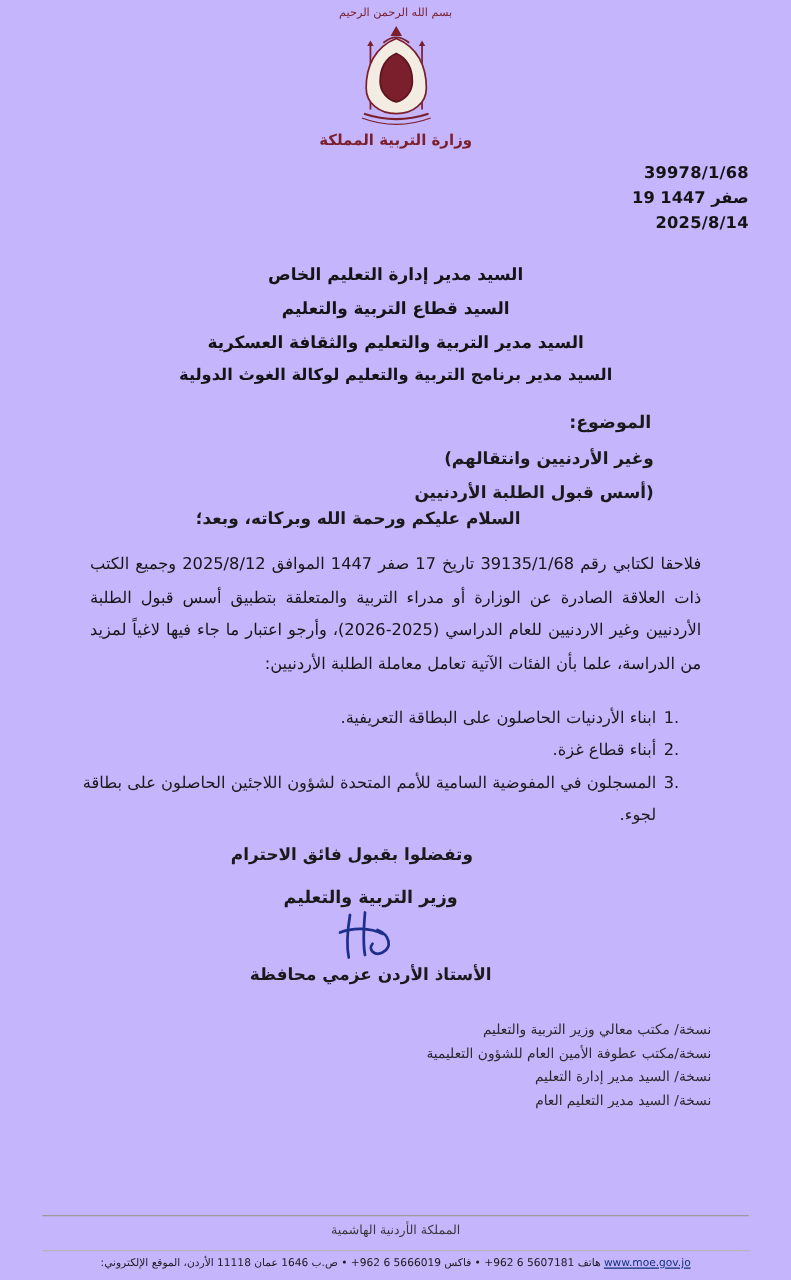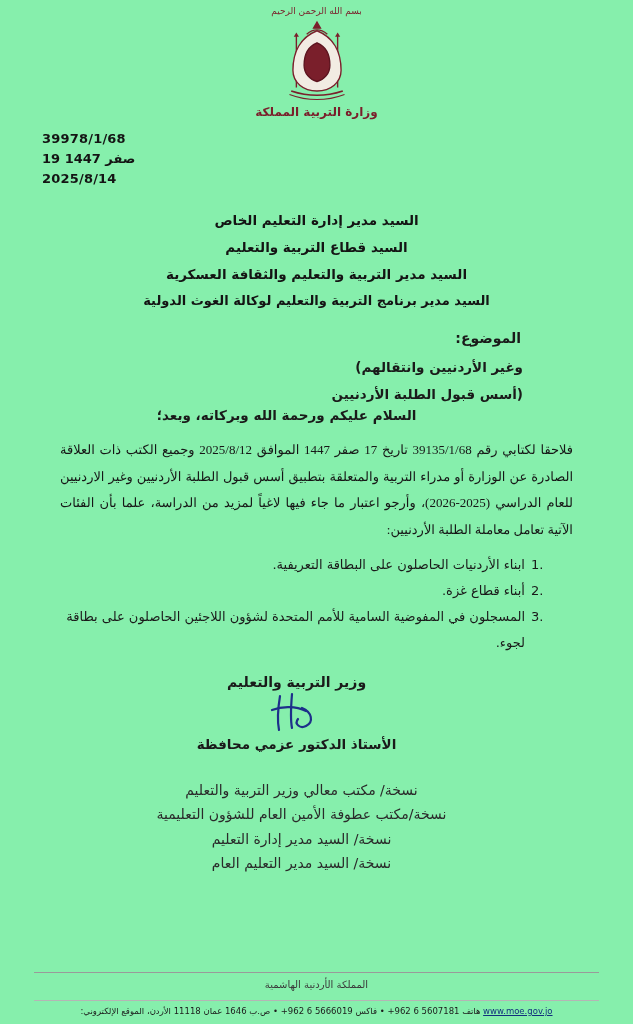--- a/index.html
+++ b/index.html
@@ -12,21 +12,21 @@
     height: 1024px;
     position: relative;
     font-family: "DejaVu Sans", "Liberation Sans", sans-serif;
     color: #1a1a1a;
     overflow: hidden;
   }
   .page {
     position: relative;
     width: 633px;
     height: 1024px;
-    background: #86efac;
+    background: #c4b5fd;
     box-sizing: border-box;
     padding: 0 34px;
   }
 
   
   .letterhead {
     text-align: center;
     padding-top: 6px;
   }
   .basmala {
@@ -55,21 +55,21 @@
   .refblock {
     text-align: left;
     direction: ltr;
     margin-top: 10px;
     padding-left: 8px;
     font-size: 13px;
     font-weight: bold;
     line-height: 1.55;
     color: #141414;
   }
-  .refblock div { letter-spacing: 0.2px; }
+  .refblock div { letter-spacing: 0.2px; text-align: right; }
 
   
   .recipients {
     margin-top: 18px;
     text-align: center;
     font-size: 13.5px;
     line-height: 2.0;
     font-weight: bold;
     color: #141414;
   }
@@ -105,21 +105,21 @@
 
   
   .body-text {
     margin-top: 14px;
     font-size: 13px;
     line-height: 2.05;
     text-align: justify;
     color: #161616;
     padding: 0 22px;
   }
-  .body-text p { margin: 4px; font-family: Liberation Serif, serif; }
+  .body-text p { margin: 16px; }
 
   
   .list {
     margin-top: 8px;
     padding: 0 52px 0 22px;
     font-size: 13px;
     line-height: 2.0;
   }
   .list-item {
     display: flex;
@@ -161,22 +161,21 @@
   }
   .sig-name {
     font-size: 13.5px;
     font-weight: bold;
     margin-top: 2px;
   }
 
   
   .cc {
     margin-top: 26px;
-    text-align: center;
-    font-size: 14px;
+    font-size: 11px;
     line-height: 1.75;
     color: #2a2a2a;
     padding-right: 30px;
   }
 
   
   .footer {
     position: absolute;
     left: 0;
     right: 0;
@@ -274,34 +273,35 @@
     <div class="list-item">
       <span class="list-num">2.</span>
       <span>أبناء قطاع غزة.</span>
     </div>
     <div class="list-item">
       <span class="list-num">3.</span>
       <span>المسجلون في المفوضية السامية للأمم المتحدة لشؤون اللاجئين الحاصلون على بطاقة لجوء.</span>
     </div>
   </div>
 
+  <div class="closing">وتفضلوا بقبول فائق الاحترام</div>
 
   <div class="signature">
     <div class="sig-title">وزير التربية والتعليم</div>
     <div class="sig-scribble">
       <svg viewBox="0 0 150 44" width="150" height="44" aria-hidden="true">
         <g fill="none" stroke="#1d2f8a" stroke-width="2.2" stroke-linecap="round">
           <path d="M58 6 C56 18 55 30 57 40"></path>
           <path d="M70 4 C69 16 68 28 70 38"></path>
           <path d="M50 20 C60 16 74 16 84 21"></path>
           <path d="M80 18 C90 22 92 32 84 36 C78 39 72 34 76 29"></path>
         </g>
       </svg>
     </div>
-    <div class="sig-name">الأستاذ الدكتور عزمي محافظة</div>
+    <div class="sig-name">الأستاذ الأردن عزمي محافظة</div>
   </div>
 
   <div class="cc">
     <div>نسخة/ مكتب معالي وزير التربية والتعليم</div>
     <div>نسخة/مكتب عطوفة الأمين العام للشؤون التعليمية</div>
     <div>نسخة/ السيد مدير إدارة التعليم</div>
     <div>نسخة/ السيد مدير التعليم العام</div>
   </div>
 
   <div class="footer">

